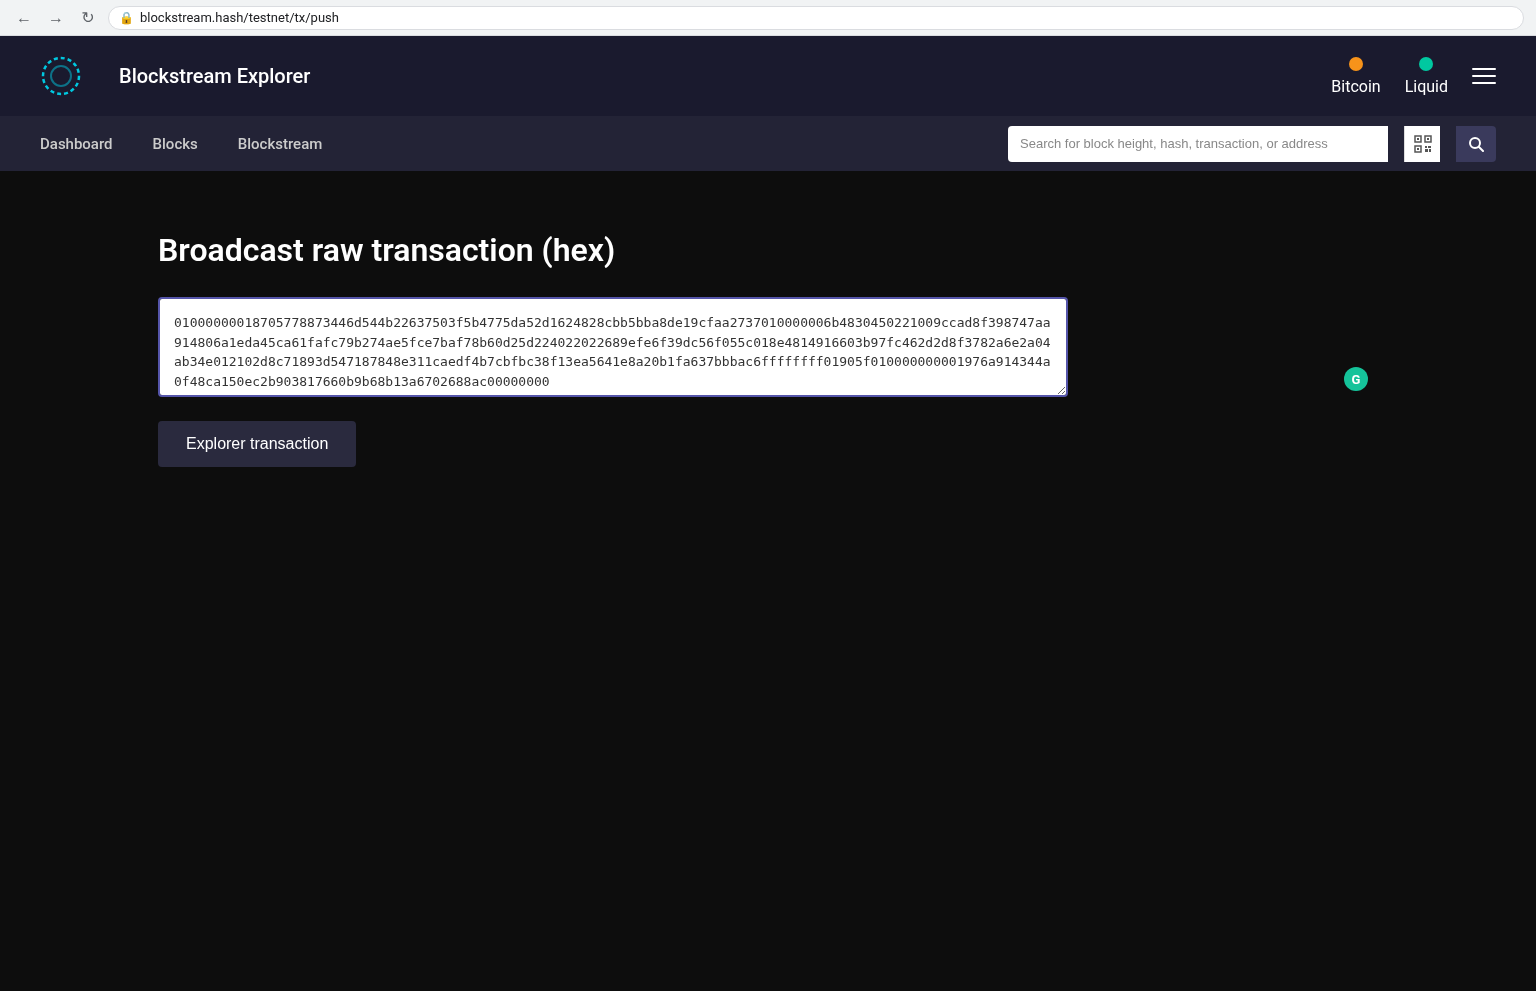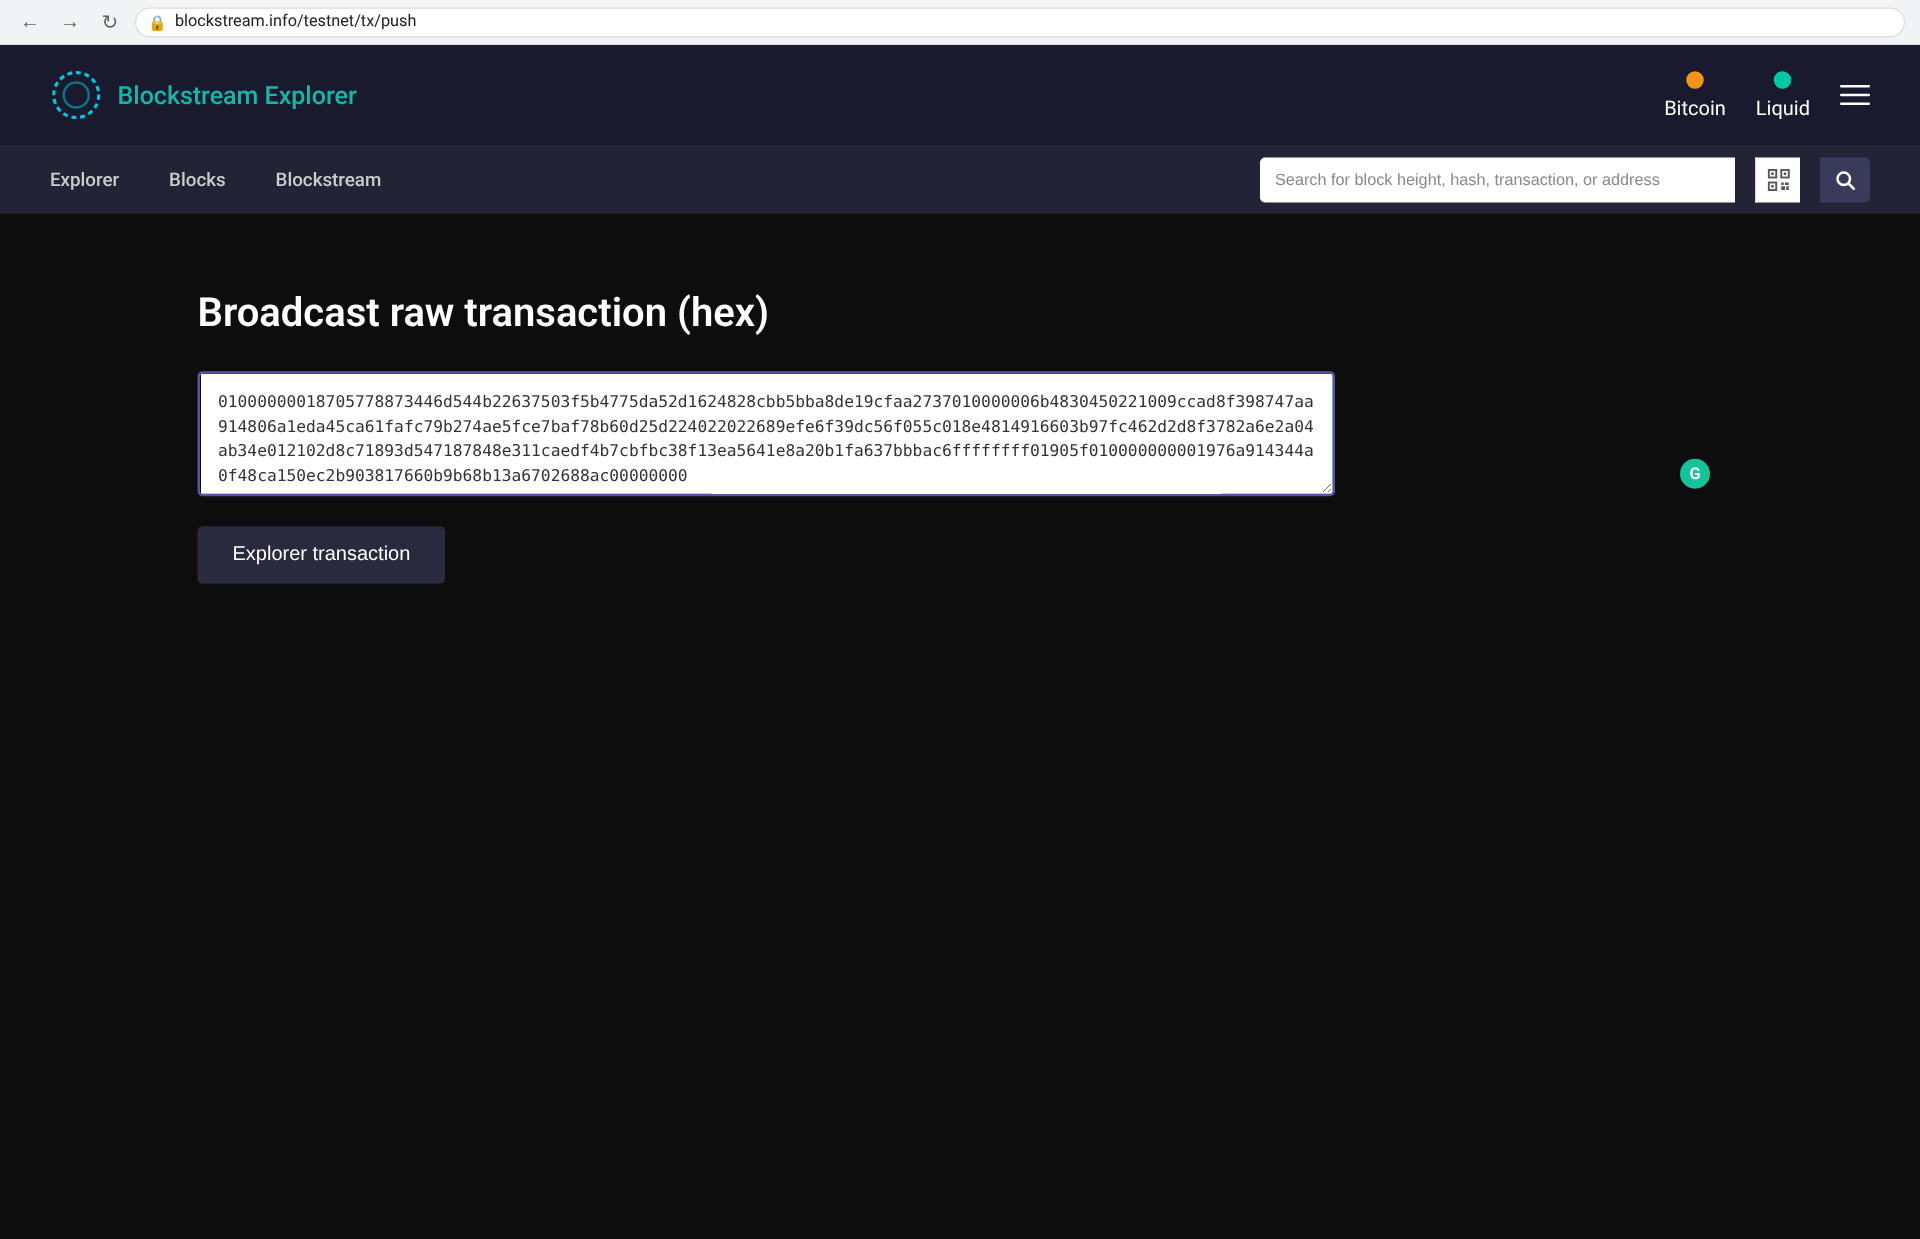--- a/index.html
+++ b/index.html
@@ -76,21 +76,22 @@
     }
 
     .logo-icon {
       width: 42px;
       height: 42px;
     }
 
     .logo-text {
       font-size: 20px;
       font-weight: 500;
-      color: #14b8a6;
+      color: #ffffff;
+      margin-left: 25px;
     }
 
     .nav-right {
       display: flex;
       align-items: center;
       gap: 24px;
     }
 
     .network-badge {
       display: flex;
@@ -273,21 +274,21 @@
   </style>
 </head>
 <body>
 
 <div class="browser-bar">
   <button class="browser-nav-btn">←</button>
   <button class="browser-nav-btn">→</button>
   <button class="browser-nav-btn">↻</button>
   <div class="address-bar">
     <span class="lock-icon">🔒</span>
-    <span>blockstream.info/testnet/tx/push</span>
+    <span>blockstream.hash/testnet/tx/push</span>
   </div>
 </div>
 
 <div class="top-nav">
   <div class="logo-area">
 
     <svg class="logo-icon" viewBox="0 0 42 42" fill="none" xmlns="http://www.w3.org/2000/svg">
       <circle cx="21" cy="21" r="18" stroke="#00c8e0" stroke-width="2.5" stroke-dasharray="4 3" fill="none"></circle>
       <circle cx="21" cy="21" r="10" stroke="#00c8e0" stroke-width="2" fill="none" opacity="0.5"></circle>
     </svg>
@@ -305,21 +306,21 @@
     <button class="hamburger" style="background:none;border:none;cursor:pointer;">
       <div class="hamburger-line"></div>
       <div class="hamburger-line"></div>
       <div class="hamburger-line"></div>
     </button>
   </div>
 </div>
 
 <div class="secondary-nav">
   <div class="nav-links">
-    <a class="nav-link">Explorer</a>
+    <a class="nav-link">Dashboard</a>
     <a class="nav-link">Blocks</a>
     <a class="nav-link">Blockstream</a>
   </div>
   <div class="search-area">
     <input type="text" class="search-input" placeholder="Search for block height, hash, transaction, or address" style="">
     <button class="qr-btn">
       <svg width="18" height="18" viewBox="0 0 18 18" fill="none">
         <rect x="1" y="1" width="6" height="6" stroke="#555" stroke-width="1.5" fill="none"></rect>
         <rect x="3" y="3" width="2" height="2" fill="#555"></rect>
         <rect x="11" y="1" width="6" height="6" stroke="#555" stroke-width="1.5" fill="none"></rect>

